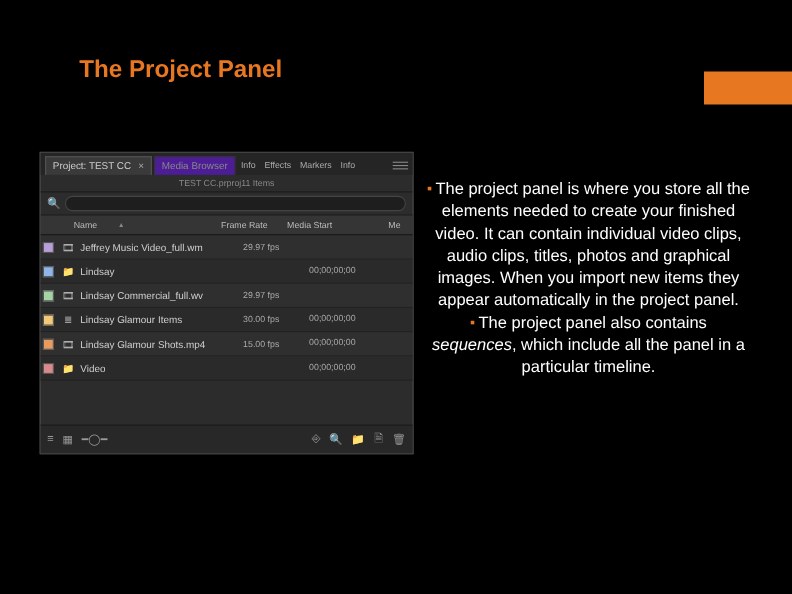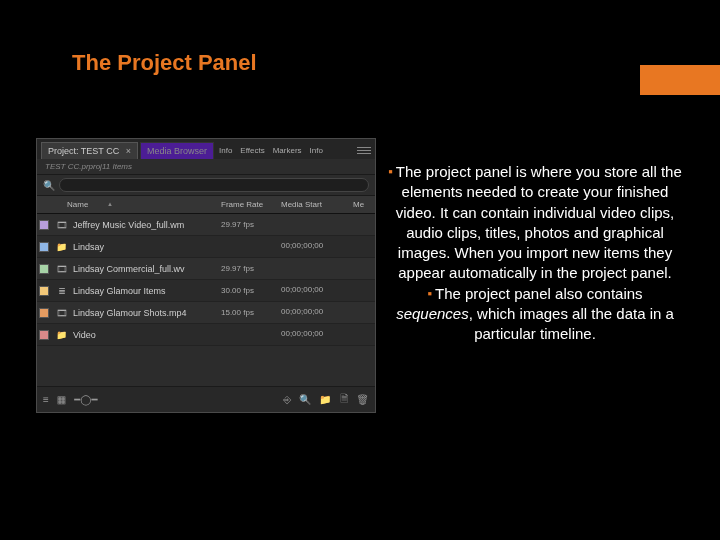--- a/index.html
+++ b/index.html
@@ -58,25 +58,24 @@
   .tab .close { margin-left: 4px; color: #aaa; }
   .tab-label { color: #aaa; font-size: 8px; padding: 0 3px; }
   .panel-menu {
     margin-left: auto;
     width: 14px; height: 12px;
     display: flex; flex-direction: column; justify-content: center; gap: 2px;
     cursor: pointer;
   }
   .panel-menu span { height: 1px; background: #888; }
   .subheader {
-    display: flex; justify-content: flex-start;
+    display: flex; justify-content: center;
     padding: 3px 8px;
     font-size: 8px; color: #888;
     border-bottom: 1px solid #1a1a1a;
-    font-style: italic;
   }
   .searchbar {
     display: flex; align-items: center;
     padding: 3px 6px;
     border-bottom: 1px solid #1a1a1a;
   }
   .search-icon { font-size: 10px; color: #888; margin-right: 4px; }
   .search-input {
     flex: 1; background: #1e1e1e;
     border: 1px solid #444;
@@ -88,21 +87,21 @@
     display: flex; align-items: center;
     background: #353535;
     border-bottom: 1px solid #111;
     height: 18px;
     font-size: 8px; color: #bbb;
   }
   .col-color { width: 14px; }
   .col-name { flex: 1; padding-left: 16px; display: flex; align-items: flex-start; gap: 20px;}
   .col-name .sort { font-size: 7px; color: #888; }
   .col-fr { width: 60px; }
-  .col-ms { width: 72px; }
+  .col-ms { width: 92px; }
   .col-me { width: 22px; }
   .rows { }
   .row {
     display: flex; align-items: center;
     height: 22px;
     border-bottom: 1px solid #222;
   }
   .row:nth-child(odd) { background: #2f2f2f; }
   .row:nth-child(even) { background: #2a2a2a; }
   .swatch {
@@ -260,17 +259,17 @@
       <span class="footer-icon">🗎</span>
       <span class="footer-icon">🗑</span>
     </div>
   </div>
 
   <div class="bullets">
     <p class="bullet">
       <span class="sq">▪</span><span>The project panel is where you store all the elements needed to create your finished video. It can contain individual video clips, audio clips, titles, photos and graphical images. When you import new items they appear automatically in the project panel.</span>
     </p>
     <p class="bullet">
-      <span class="sq">▪</span><span>The project panel also contains </span><span class="italic">sequences</span><span>, which images all the data in a particular timeline.</span>
+      <span class="sq">▪</span><span>The project panel also contains </span><span class="italic">sequences</span><span>, which include all the panel in a particular timeline.</span>
     </p>
   </div>
 
 </div>
 
 </body></html>

